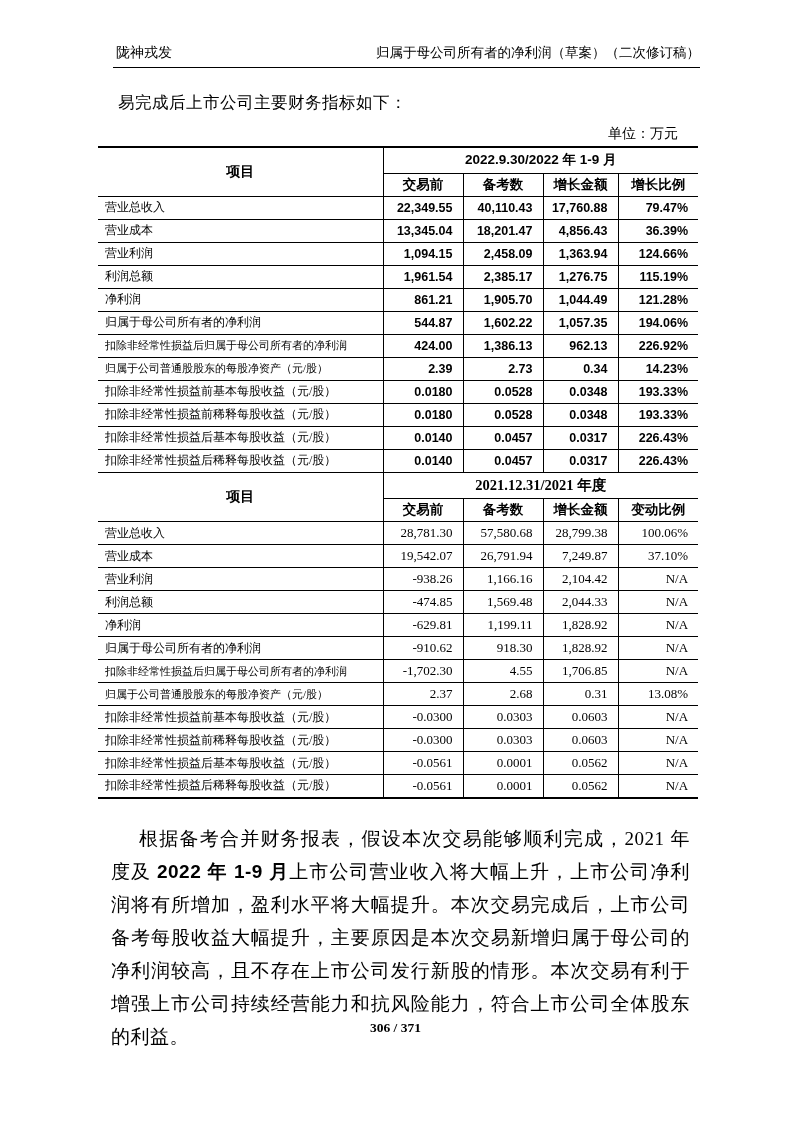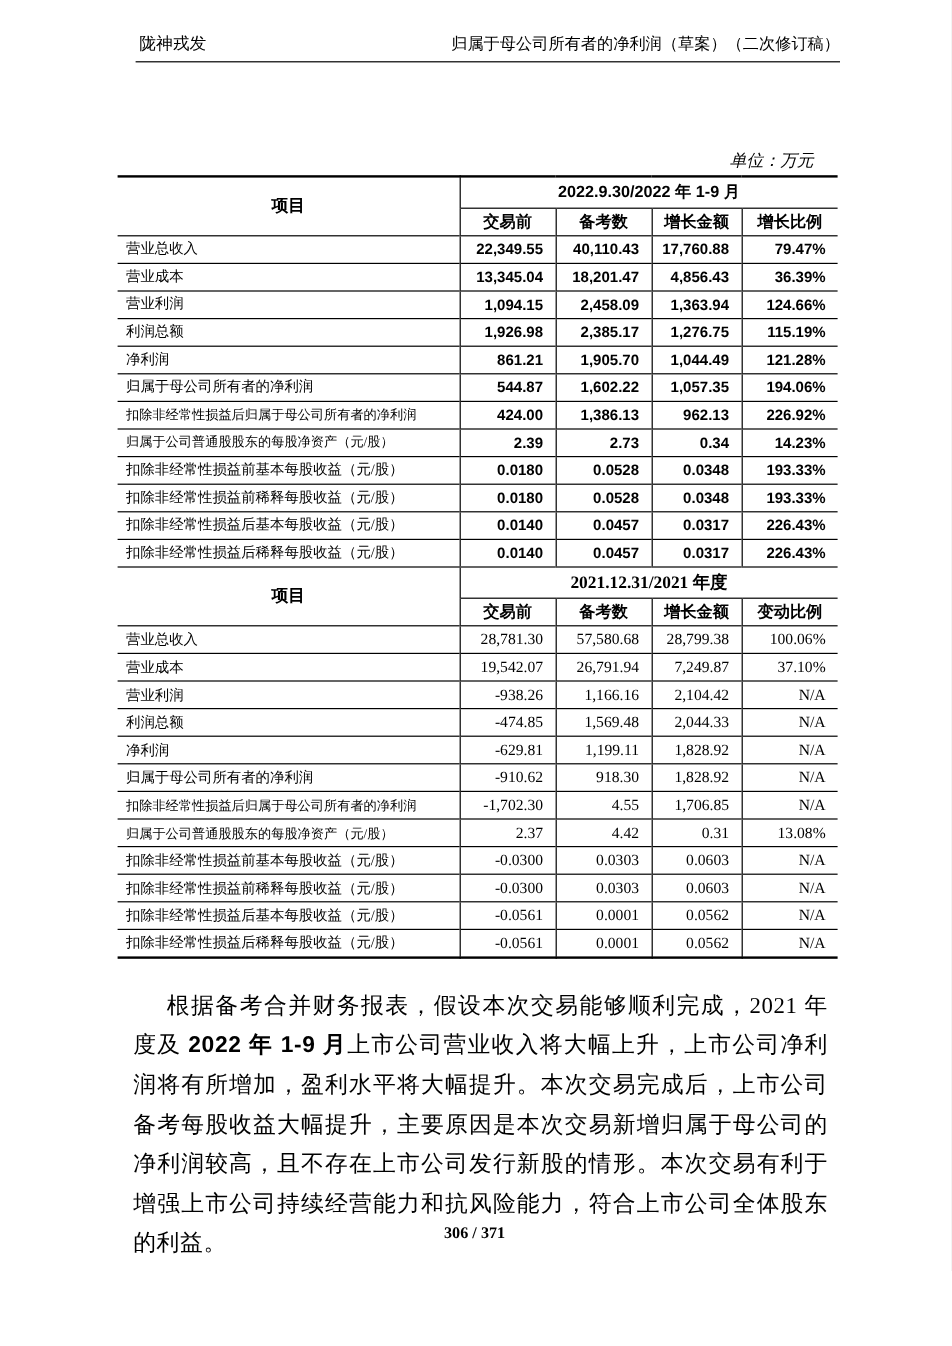--- a/index.html
+++ b/index.html
@@ -11,21 +11,21 @@
     background: #ffffff;
     color: #000000;
     font-family: "Liberation Serif", "DejaVu Serif", serif;
     overflow: hidden;
   }
 
   
   .doc-header {
     position: absolute;
     left: 113px;
-    top: 28px;
+    top: 44px;
     width: 587px;
     display: flex;
     justify-content: space-between;
     align-items: flex-end;
     border-bottom: 1.5px solid #000;
     padding-bottom: 5px;
   }
   .doc-header .hl { font-size: 14px; padding-left: 3px; }
   .doc-header .hr { font-size: 13.5px; }
 
@@ -36,21 +36,20 @@
     font-size: 16.5px;
     letter-spacing: 0.5px;
   }
   .unit {
     position: absolute;
     left: 113px;
     top: 125px;
     width: 565px;
     text-align: right;
     font-size: 14px;
-    font-style: italic;
   }
 
   
   .tables { position: absolute; left: 98px; top: 146px; width: 600px; }
   table { border-collapse: collapse; table-layout: fixed; width: 600px; }
   table.t1 { border-top: 2.5px solid #000; }
   table.t2 { border-top: 1.5px solid #000; border-bottom: 2.5px solid #000; }
   col.c0 { width: 285px; }
   col.c1 { width: 80px; }
   col.c2 { width: 80px; }
@@ -115,20 +114,21 @@
 </head>
 <body>
 
 <div class="page">
 
   <div class="doc-header">
     <span class="hl">陇神戎发</span>
     <span class="hr">归属于母公司所有者的净利润（草案）（二次修订稿）</span>
   </div>
 
+  <div class="intro">易完成后上市公司主要财务指标如下：</div>
 
   <div class="unit">单位：万元</div>
 
   <div class="tables">
 
     <table class="t1">
       <colgroup>
           <col class="c0">
           <col class="c1">
           <col class="c2">
@@ -164,21 +164,21 @@
           </tr>
           <tr>
             <td class="item">营业利润</td>
             <td class="val num">1,094.15</td>
             <td class="val num">2,458.09</td>
             <td class="val num">1,363.94</td>
             <td class="val num">124.66%</td>
           </tr>
           <tr>
             <td class="item">利润总额</td>
-            <td class="val num">1,926.98</td>
+            <td class="val num">1,961.54</td>
             <td class="val num">2,385.17</td>
             <td class="val num">1,276.75</td>
             <td class="val num">115.19%</td>
           </tr>
           <tr>
             <td class="item">净利润</td>
             <td class="val num">861.21</td>
             <td class="val num">1,905.70</td>
             <td class="val num">1,044.49</td>
             <td class="val num">121.28%</td>
@@ -301,21 +301,21 @@
           <tr>
             <td class="item long">扣除非经常性损益后归属于母公司所有者的净利润</td>
             <td class="val num">-1,702.30</td>
             <td class="val num">4.55</td>
             <td class="val num">1,706.85</td>
             <td class="val num">N/A</td>
           </tr>
           <tr>
             <td class="item long">归属于公司普通股股东的每股净资产（元/股）</td>
             <td class="val num">2.37</td>
-            <td class="val num">4.42</td>
+            <td class="val num">2.68</td>
             <td class="val num">0.31</td>
             <td class="val num">13.08%</td>
           </tr>
           <tr>
             <td class="item">扣除非经常性损益前基本每股收益（元/股）</td>
             <td class="val num">-0.0300</td>
             <td class="val num">0.0303</td>
             <td class="val num">0.0603</td>
             <td class="val num">N/A</td>
           </tr>

